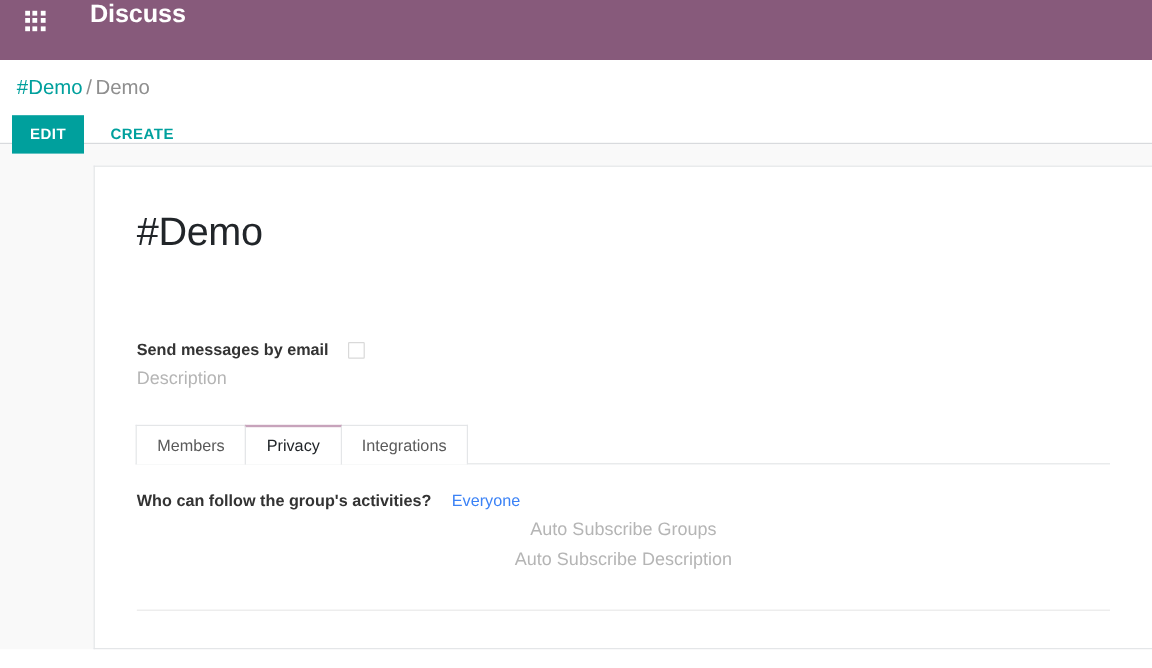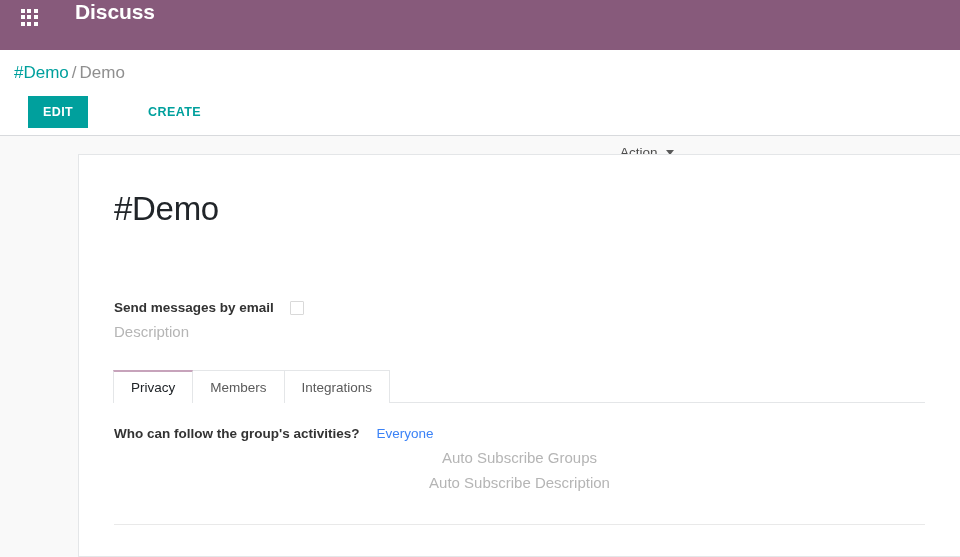--- a/index.html
+++ b/index.html
@@ -36,39 +36,38 @@
     font-weight: bold;
     margin-left: 29px;
     letter-spacing: -0.1px;
   }
 
   
   .control-panel {
     background: #ffffff;
     border-bottom: 1px solid #d8dadd;
     padding: 0;
-    height: 86px;
+    height: 70px;
     position: relative;
   }
   .breadcrumb {
     padding: 12px 0 0 14px;
     font-size: 17px;
     line-height: 22px;
   }
   .breadcrumb .crumb-link { color: #00A09D; cursor: pointer; }
   .breadcrumb .crumb-sep { color: #8f8f8f; margin: 0 3px; }
   .breadcrumb .crumb-current { color: #8f8f8f; }
 
   .cp-actions {
     display: flex;
     align-items: center;
-    padding-left: 28px;
+    padding-left: 10px;
     margin-top: 11px;
     height: 33px;
-    gap: 38px;
   }
   .btn-edit {
     background: #00A09D;
     color: #ffffff;
     border: none;
     font-size: 12.5px;
     font-weight: bold;
     letter-spacing: 0.4px;
     padding: 9px 15px;
     cursor: pointer;
@@ -241,22 +240,22 @@
 
     <div class="field-row">
       <span class="field-label-bold">Send messages by email</span>
       <span class="checkbox"></span>
     </div>
 
     <div class="field-muted">Description</div>
 
     <div class="notebook">
       <div class="tabs">
+        <div class="tab">Members</div>
         <div class="tab active">Privacy</div>
-        <div class="tab">Members</div>
         <div class="tab">Integrations</div>
       </div>
 
       <div class="tab-pane">
         <div class="pane-row">
           <span class="pane-label">Who can follow the group's activities?</span>
           <span class="pane-value">Everyone</span>
         </div>
         <div class="field-muted">Auto Subscribe Groups</div>
         <div class="field-muted">Auto Subscribe Description</div>

